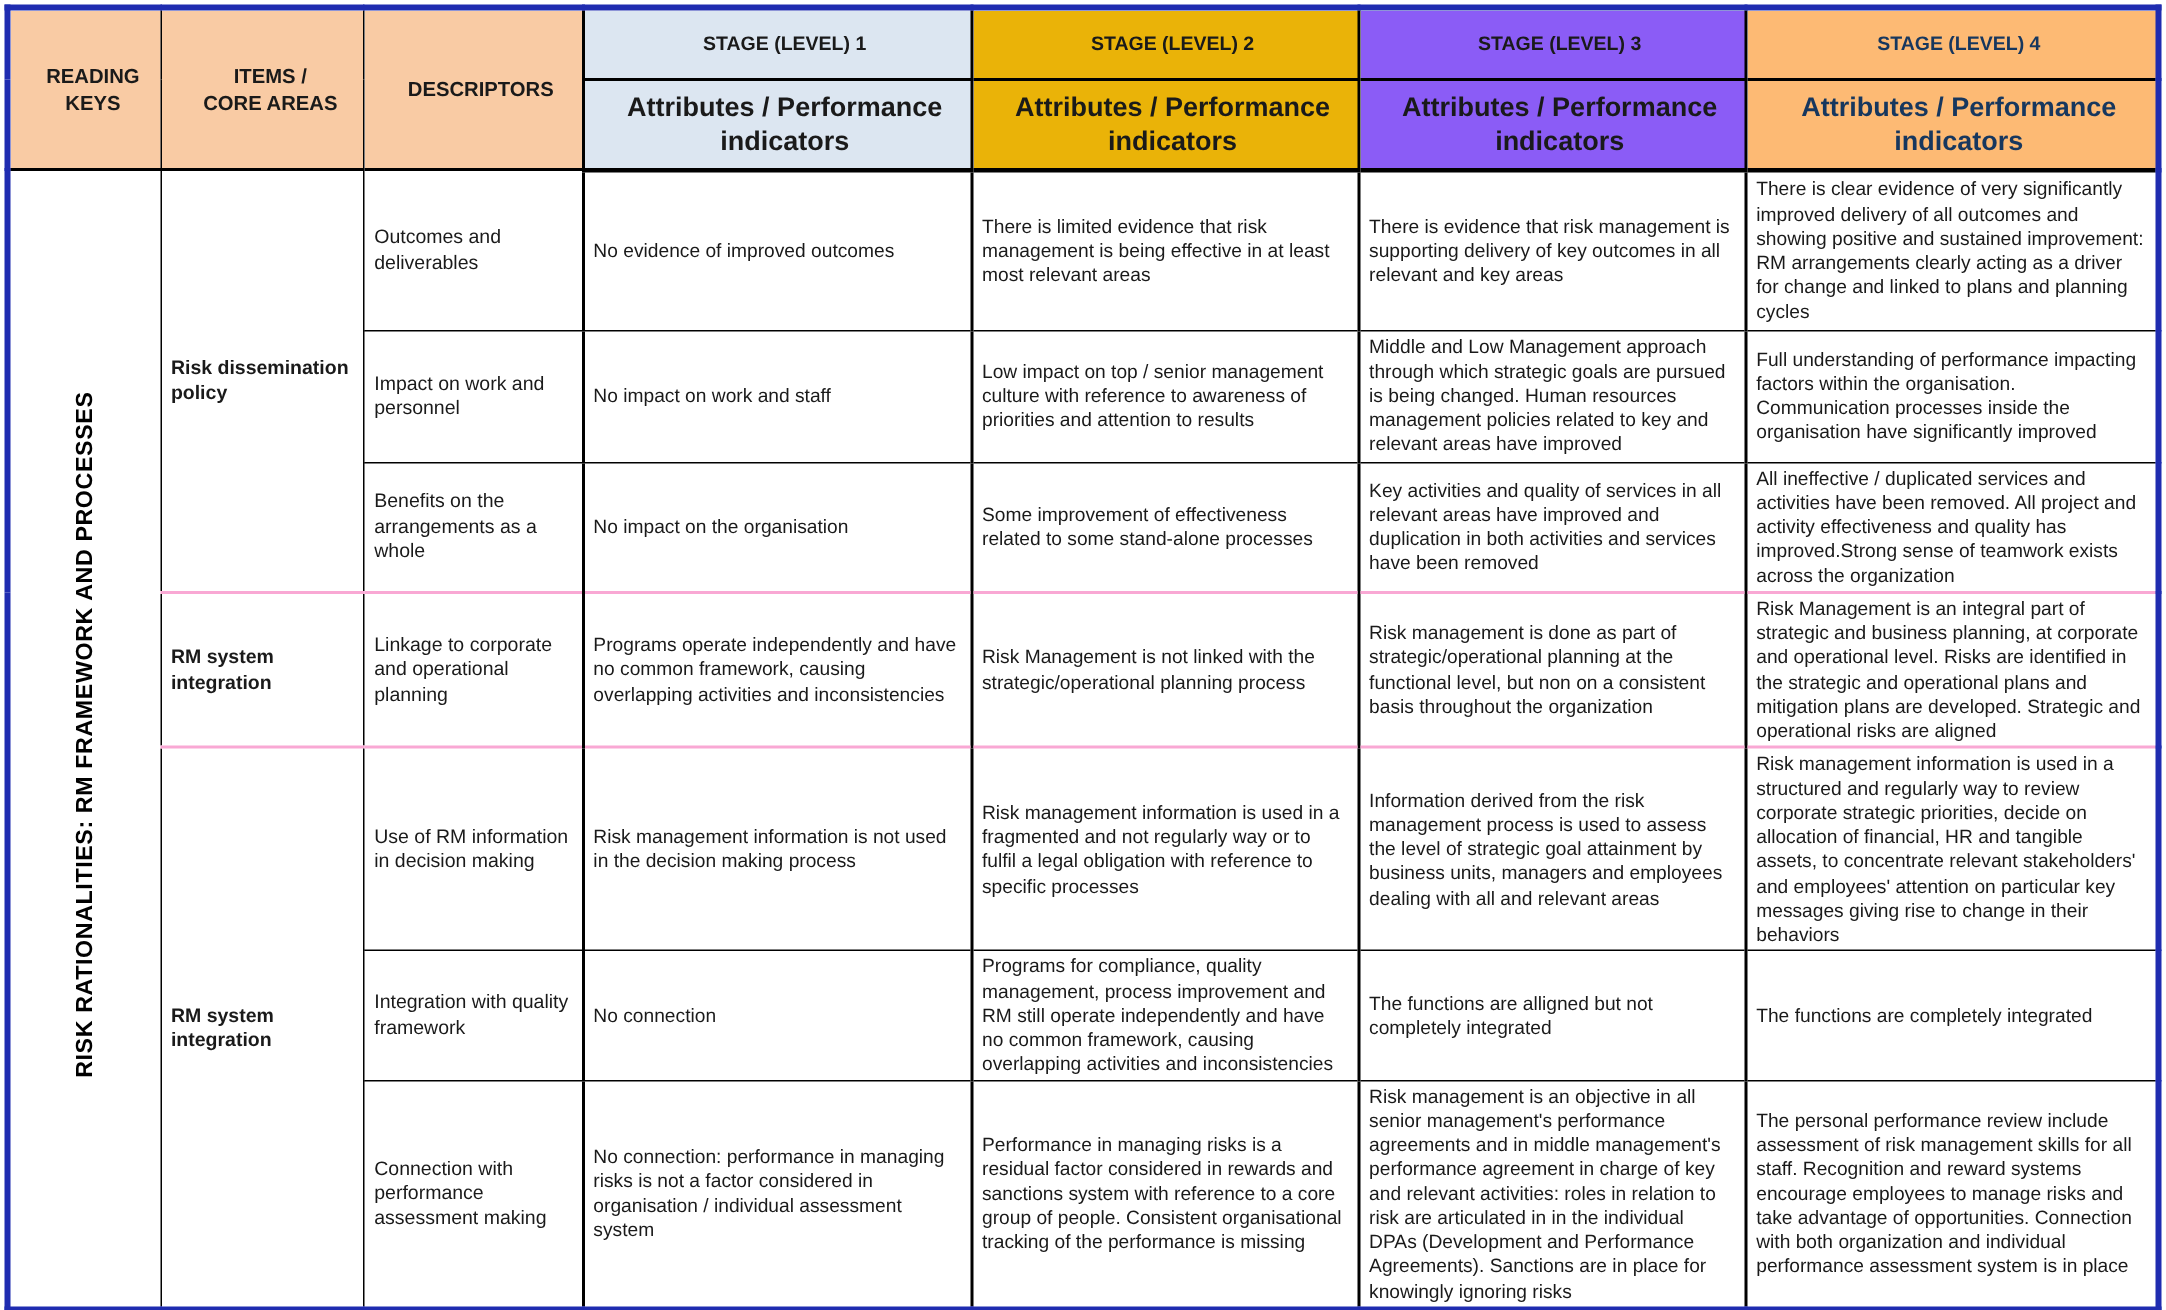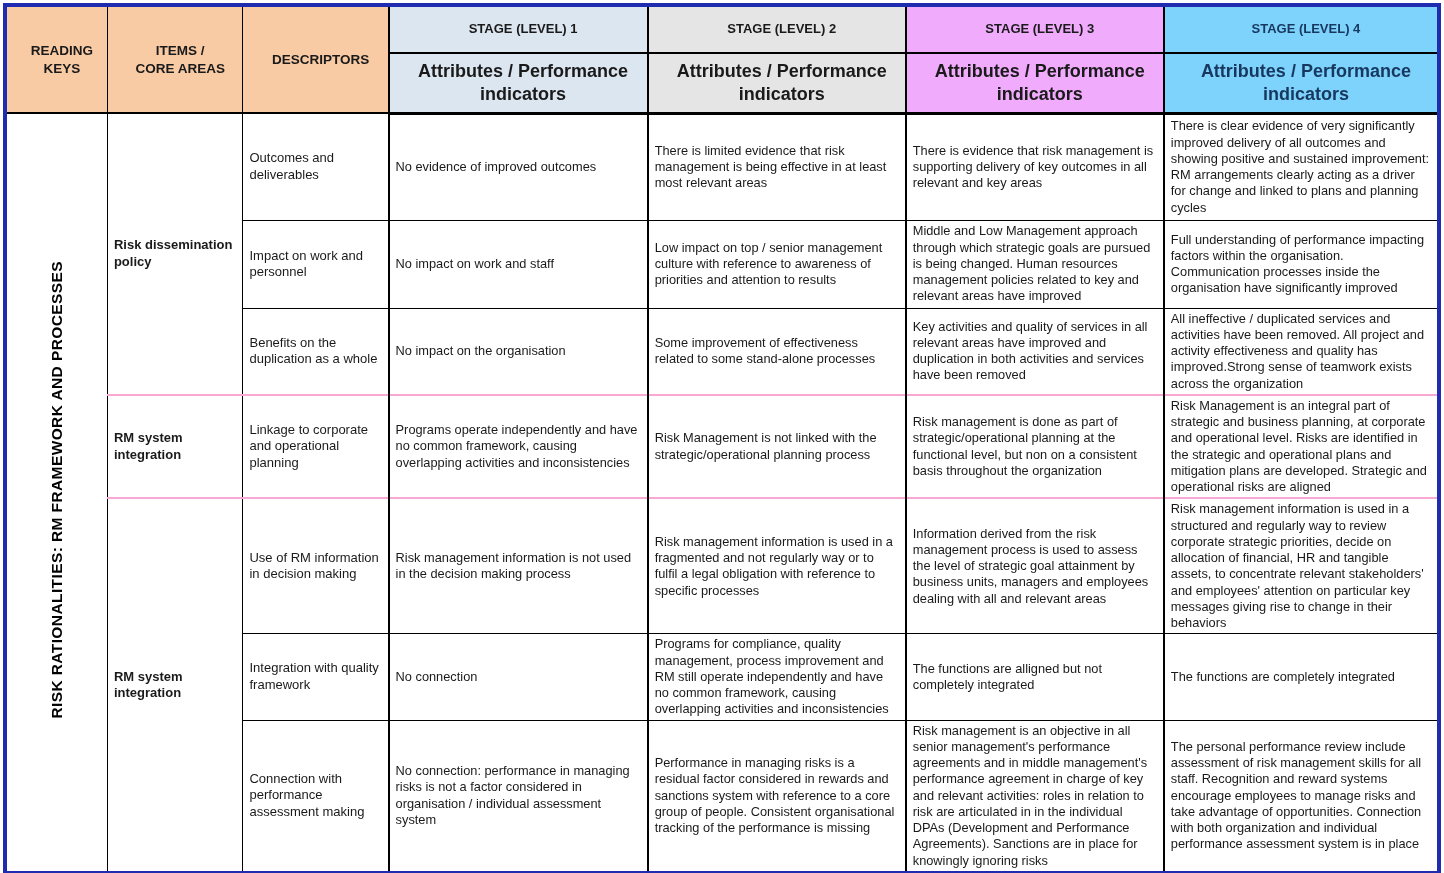--- a/index.html
+++ b/index.html
@@ -26,23 +26,23 @@
     overflow: hidden;
     word-wrap: break-word;
   }
 
   thead th { font-weight: bold; text-align: center; vertical-align: middle; padding-left: 16px; }
   thead tr.titles th { border-bottom: 2px solid #000; }
   thead tr.subs th { border-bottom: 3px solid #000; font-size: 18px; }
 
   .key   { background: #f9cba4; font-size: 13.5px; }
   .s1    { background: #dce6f1; }
-  .s2    { background: #e5e5e5; }
-  .s3    { background: #f0abfc; }
-  .s4    { background: #7dd3fc; color: #17375e; }
+  .s2    { background: #eab308; }
+  .s3    { background: #8b5cf6; }
+  .s4    { background: #fdba74; color: #17375e; }
 
   .pre-line { white-space: pre-line; }
 
   .vsep { border-left: 2px solid #000; }
   tr.group-start td { border-top: 2px solid #f9a8d4; }
 
   td.side { text-align: center; vertical-align: middle; }
   .vert-label {
     writing-mode: vertical-rl;
     transform: rotate(180deg);
@@ -104,21 +104,21 @@
         <td class="stage-cell vsep">There is clear evidence of very significantly improved delivery of all outcomes and showing positive and sustained improvement: RM arrangements clearly acting as a driver for change and linked to plans and planning cycles</td>
       </tr>
       <tr style="height:88px">
         <td class="desc">Impact on work and personnel</td>
         <td class="stage-cell vsep">No impact on work and staff</td>
         <td class="stage-cell vsep">Low impact on top / senior management culture with reference to awareness of priorities and attention to results</td>
         <td class="stage-cell vsep">Middle and Low Management approach through which strategic goals are pursued is being changed. Human resources management policies related to key and relevant areas have improved</td>
         <td class="stage-cell vsep">Full understanding of performance impacting factors within the organisation. Communication processes inside the organisation have significantly improved</td>
       </tr>
       <tr style="height:78px">
-        <td class="desc">Benefits on the duplication as a whole</td>
+        <td class="desc">Benefits on the arrangements as a whole</td>
         <td class="stage-cell vsep">No impact on the organisation</td>
         <td class="stage-cell vsep">Some improvement of effectiveness related to some stand-alone processes</td>
         <td class="stage-cell vsep">Key activities and quality of services in all relevant areas have improved and duplication in both activities and services have been removed</td>
         <td class="stage-cell vsep">All ineffective / duplicated services and activities have been removed. All project and activity effectiveness and quality has improved.Strong sense of teamwork exists across the organization</td>
       </tr>
 
       <tr class="group-start" style="height:102px">
         <td class="area">RM system integration</td>
         <td class="desc">Linkage to corporate and operational planning</td>
         <td class="stage-cell vsep">Programs operate independently and have no common framework, causing overlapping activities and inconsistencies</td>

